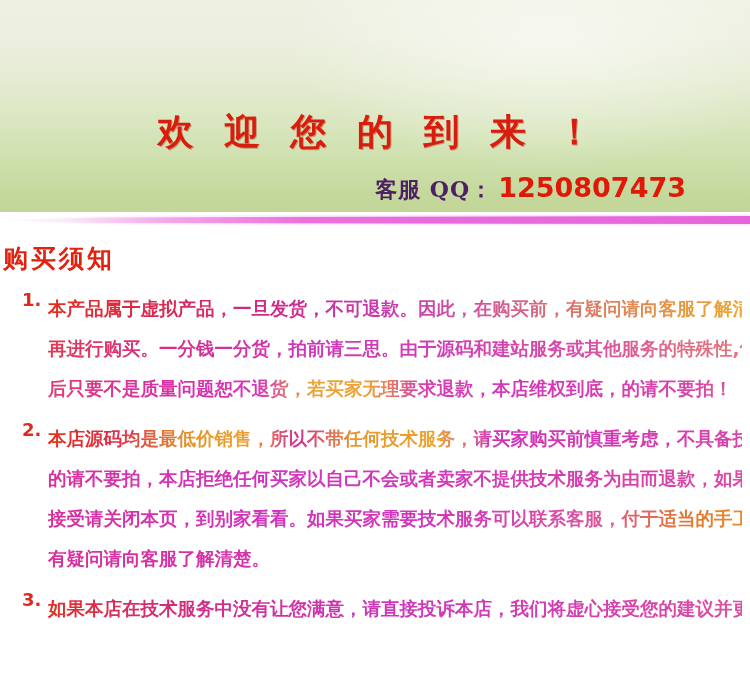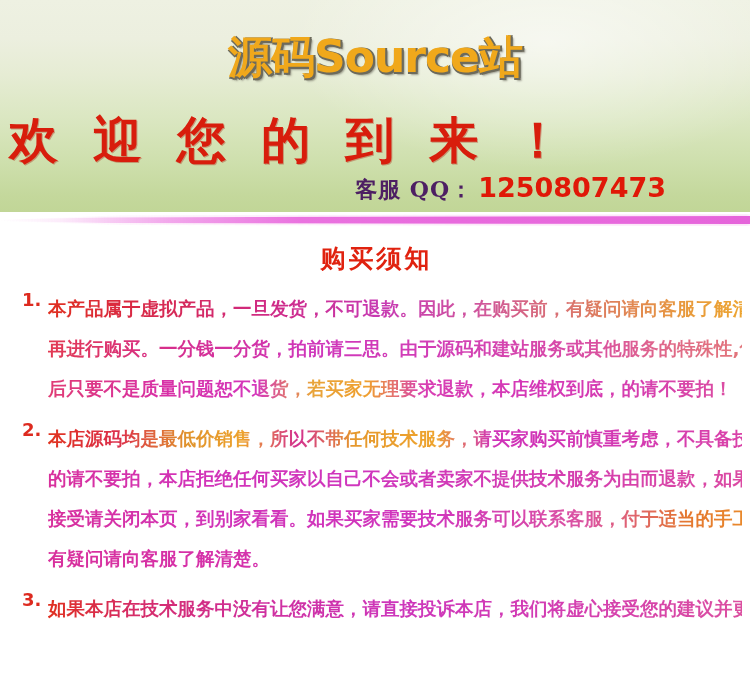--- a/index.html
+++ b/index.html
@@ -62,32 +62,33 @@
        2px 0px 0 #6c6a5c,
        0px 2px 0 #6c6a5c,
        3px 3px 2px rgba(90,88,76,0.55);
   }
 
   .welcome {
     position: absolute;
     left: 0;
     right: 0;
     top: 108px;
+    text-align: center;
     font-family: "DejaVu Serif", "Liberation Serif", serif;
-    font-size: 49px;
+    font-size: 36px;
     font-weight: bold;
     color: #d81d0c;
     letter-spacing: 9px;
     text-indent: 9px;
     text-shadow: 1px 1px 0 rgba(170,20,6,0.35);
   }
 
   .qq-row {
     position: absolute;
-    right: 84px;
+    right: 64px;
     top: 174px;
     white-space: nowrap;
     line-height: 1;
   }
   .qq-label {
     font-family: "DejaVu Serif", "Liberation Serif", serif;
     font-size: 22px;
     font-weight: bold;
     color: #4d1f63;
     letter-spacing: 1px;
@@ -142,21 +143,21 @@
 
   
   .notice {
     position: relative;
     width: 750px;
     padding-top: 8px;
     background: #ffffff;
   }
 
   .notice-title {
-    text-align: center;
+    text-align: left;
     font-family: Liberation Serif, serif;
     font-size: 25px;
     font-weight: bold;
     color: #e0220f;
     letter-spacing: 3px;
     text-indent: 3px;
     margin: 6px 0 14px 0;
   }
 
   .item {
@@ -236,21 +237,20 @@
   }
 </style>
 </head>
 <body>
 
 <div id="page">
 
   <div class="banner">
     <div class="banner-glow"></div>
 
-    <div class="site-title">源码Source站</div>
 
     <div class="welcome">欢 迎 您 的 到 来 ！</div>
 
     <div class="qq-row">
       <span class="qq-label">客服 QQ：</span><span class="qq-number">1250807473</span>
     </div>
   </div>
 
   <div class="divider-wrap">
     <div class="divider-soft"></div>

